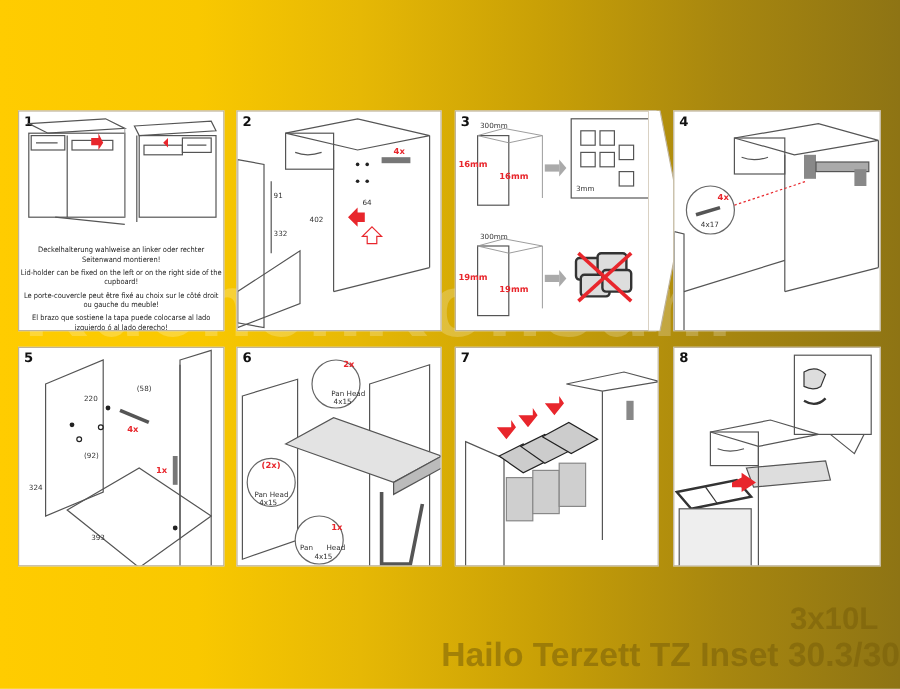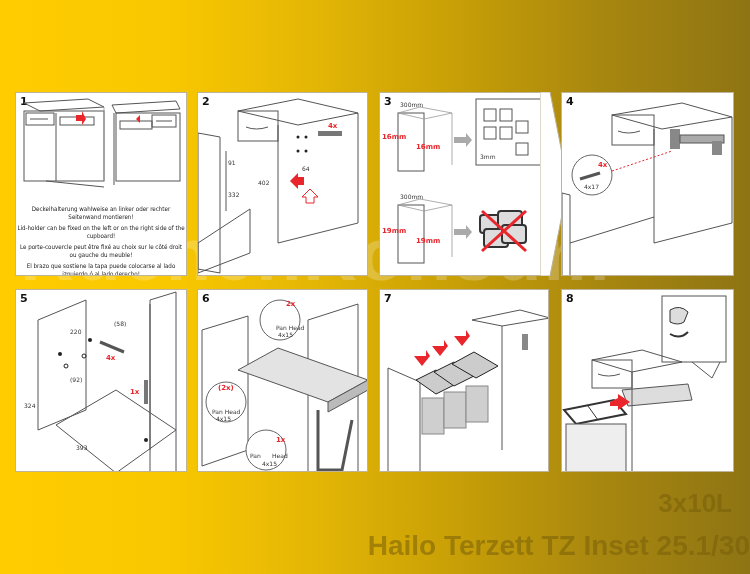--- a/index.html
+++ b/index.html
@@ -11,21 +11,21 @@
   svg{position:absolute;left:0;top:0;}
   .l{stroke:#555;stroke-width:1;fill:none;}
   .lt{stroke:#999;stroke-width:.8;fill:none;}
   .r{fill:#e8262c;}
   .rs{stroke:#e8262c;stroke-width:1;fill:none;}
   .rt{fill:#e8262c;font:bold 7px "DejaVu Sans",sans-serif;}
   .dt{fill:#333;font:6px "DejaVu Sans",sans-serif;}
   .note{position:absolute;left:0;right:0;top:112px;text-align:center;font:6.2px/8px "DejaVu Sans Condensed","DejaVu Sans",sans-serif;color:#222;}
   .note p{margin:0 0 3px 0;}
   .watermark{position:absolute;left:20px;top:212px;font:bold 74px "Liberation Sans",sans-serif;color:rgba(255,255,255,.22);letter-spacing:2px;white-space:nowrap;pointer-events:none;}
-  .footer1{position:absolute;right:18px;top:488px;font:bold 26px "Liberation Sans",sans-serif;color:rgba(120,95,10,.55);}
+  .footer1{position:absolute;right:18px;top:500px;font:bold 26px "Liberation Sans",sans-serif;color:rgba(120,95,10,.55);}
   .footer2{position:absolute;right:0px;top:530px;font:bold 28px "Liberation Sans",sans-serif;color:rgba(120,95,10,.55);white-space:nowrap;}
   .chev{position:absolute;left:540px;top:92px;}
 </style>
 </head>
 <body>
 
 <div class="watermark">KüchenKonsum</div>
 
 <div class="panel" style="left:15px;top:92px;width:172px;height:184px;">
   <span class="pnum">1</span>
@@ -226,13 +226,13 @@
     <polygon points="60,100 126,94 130,110 66,116" fill="#ddd" stroke="#555"></polygon>
     <line class="l" x1="70" y1="82" x2="70" y2="183"></line>
     <polygon points="2,120 52,110 64,124 14,134" fill="#fff" stroke="#333" stroke-width="2"></polygon>
     <line x1="26" y1="116" x2="36" y2="130" stroke="#333"></line>
     <rect x="4" y="134" width="60" height="49" fill="#eee" stroke="#555"></rect>
     <polygon class="r" points="48,112 56,108 56,104 68,112 56,120 56,116 48,116"></polygon>
   </svg>
 </div>
 
 <div class="footer1">3x10L</div>
-<div class="footer2">Hailo Terzett TZ Inset 25.1/30</div>
+<div class="footer2">Hailo Terzett TZ Inset 30.3/30</div>
 
 </body></html>

